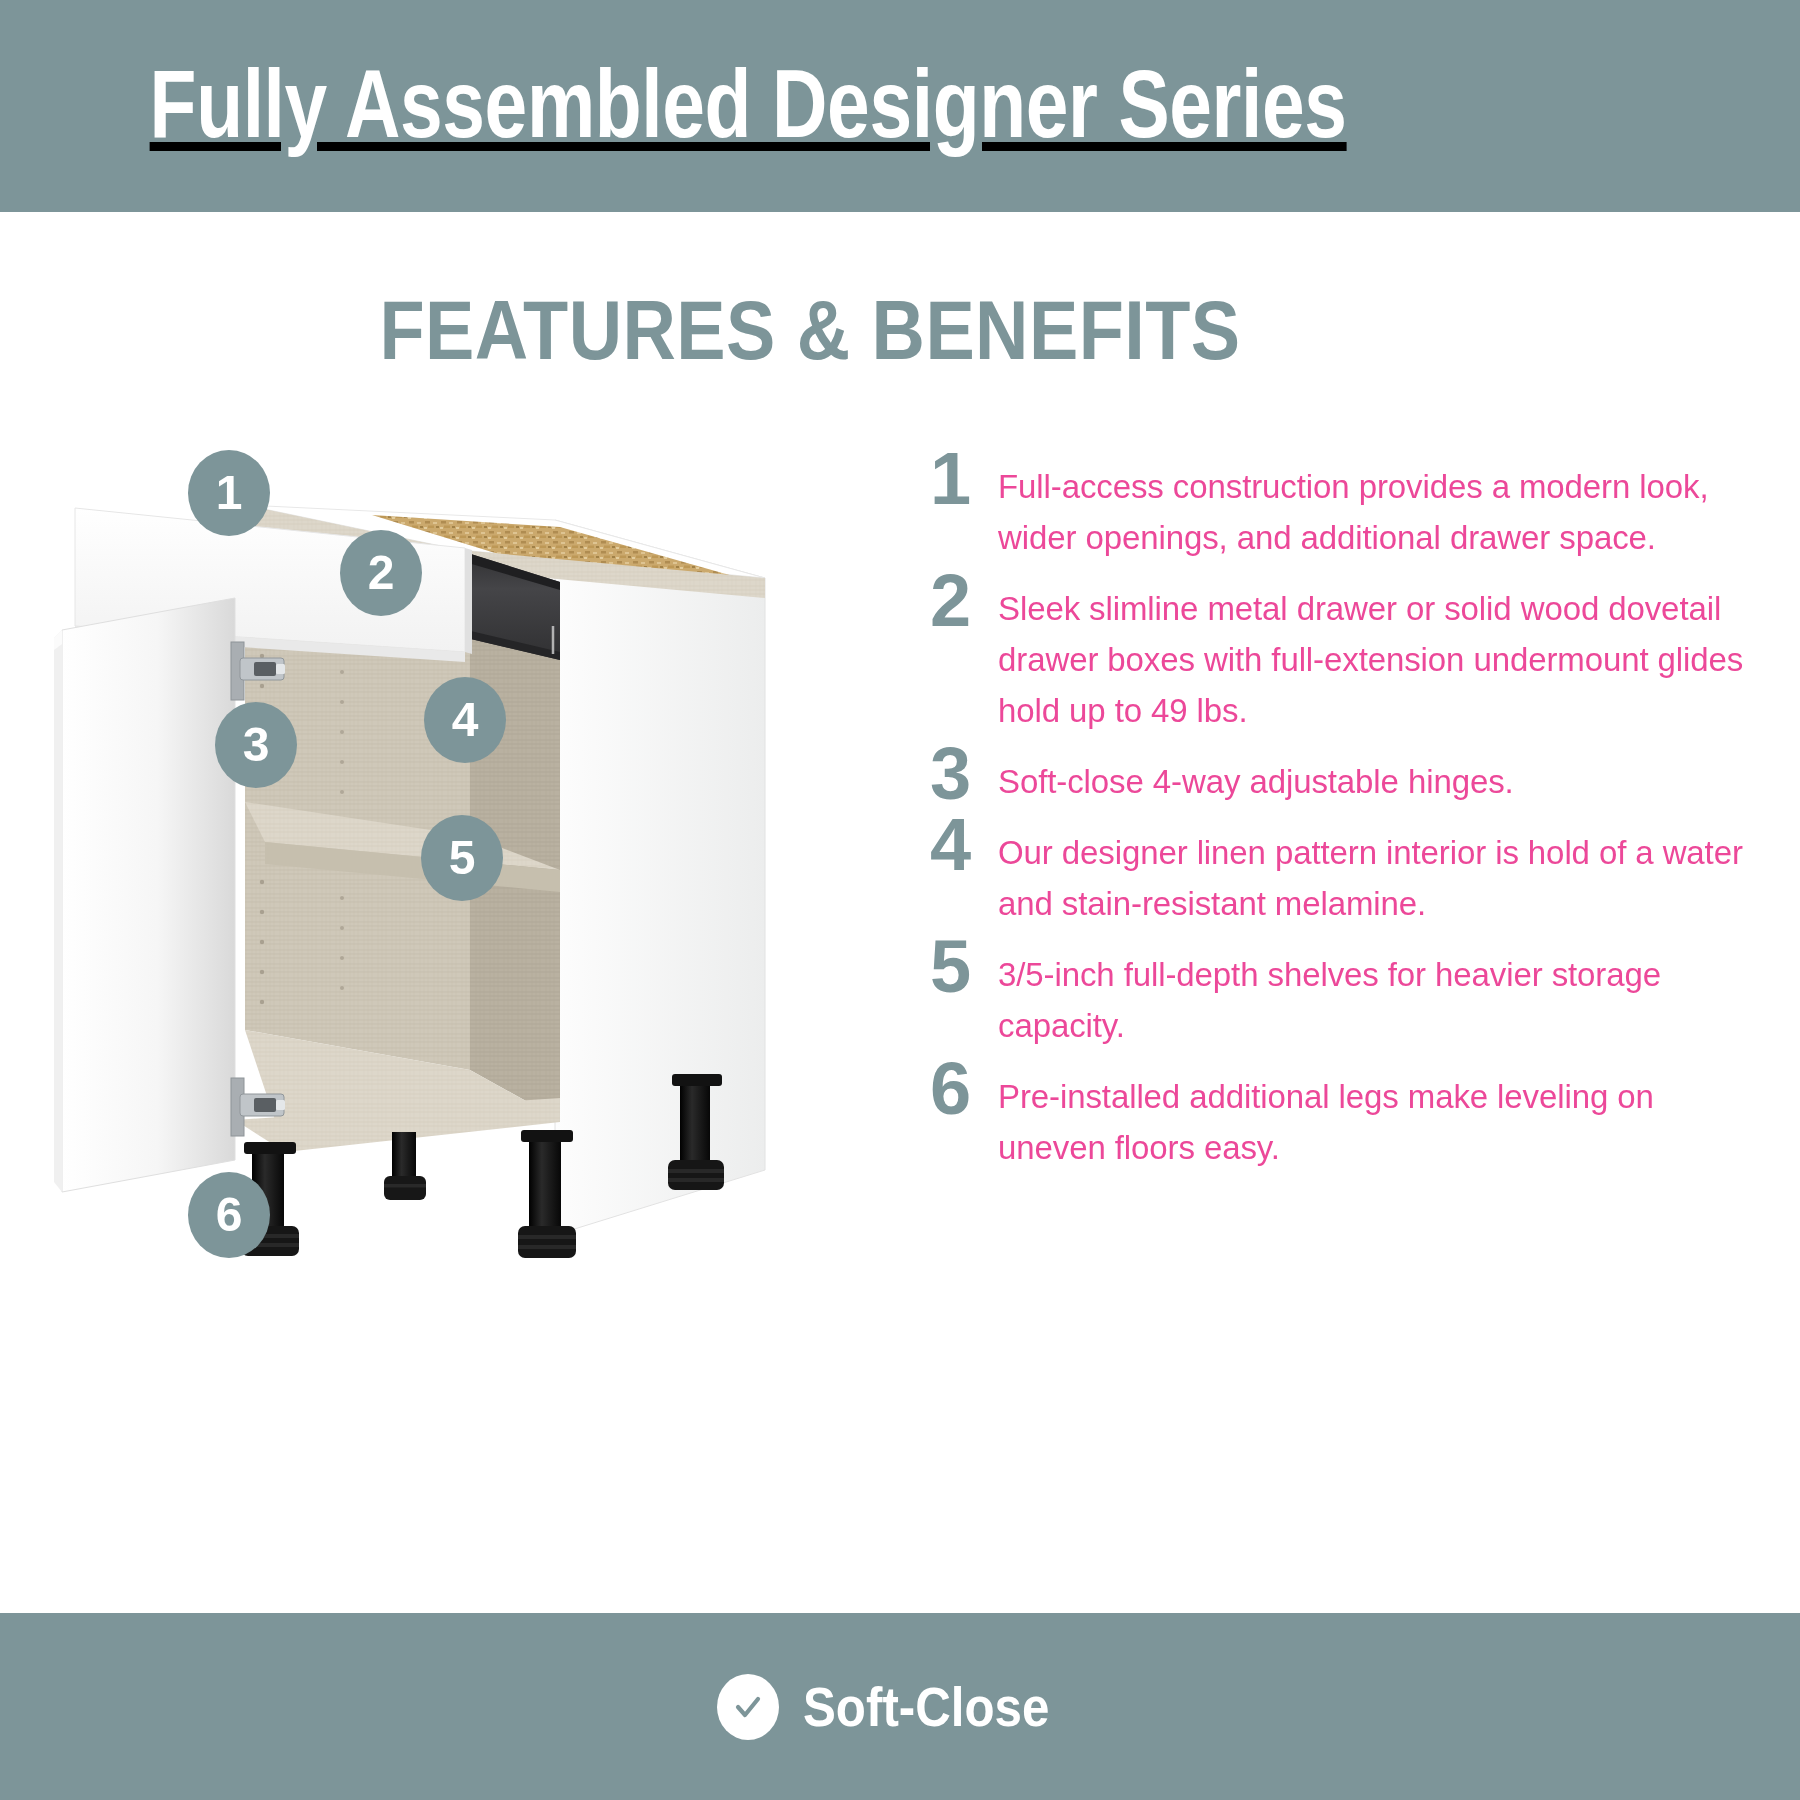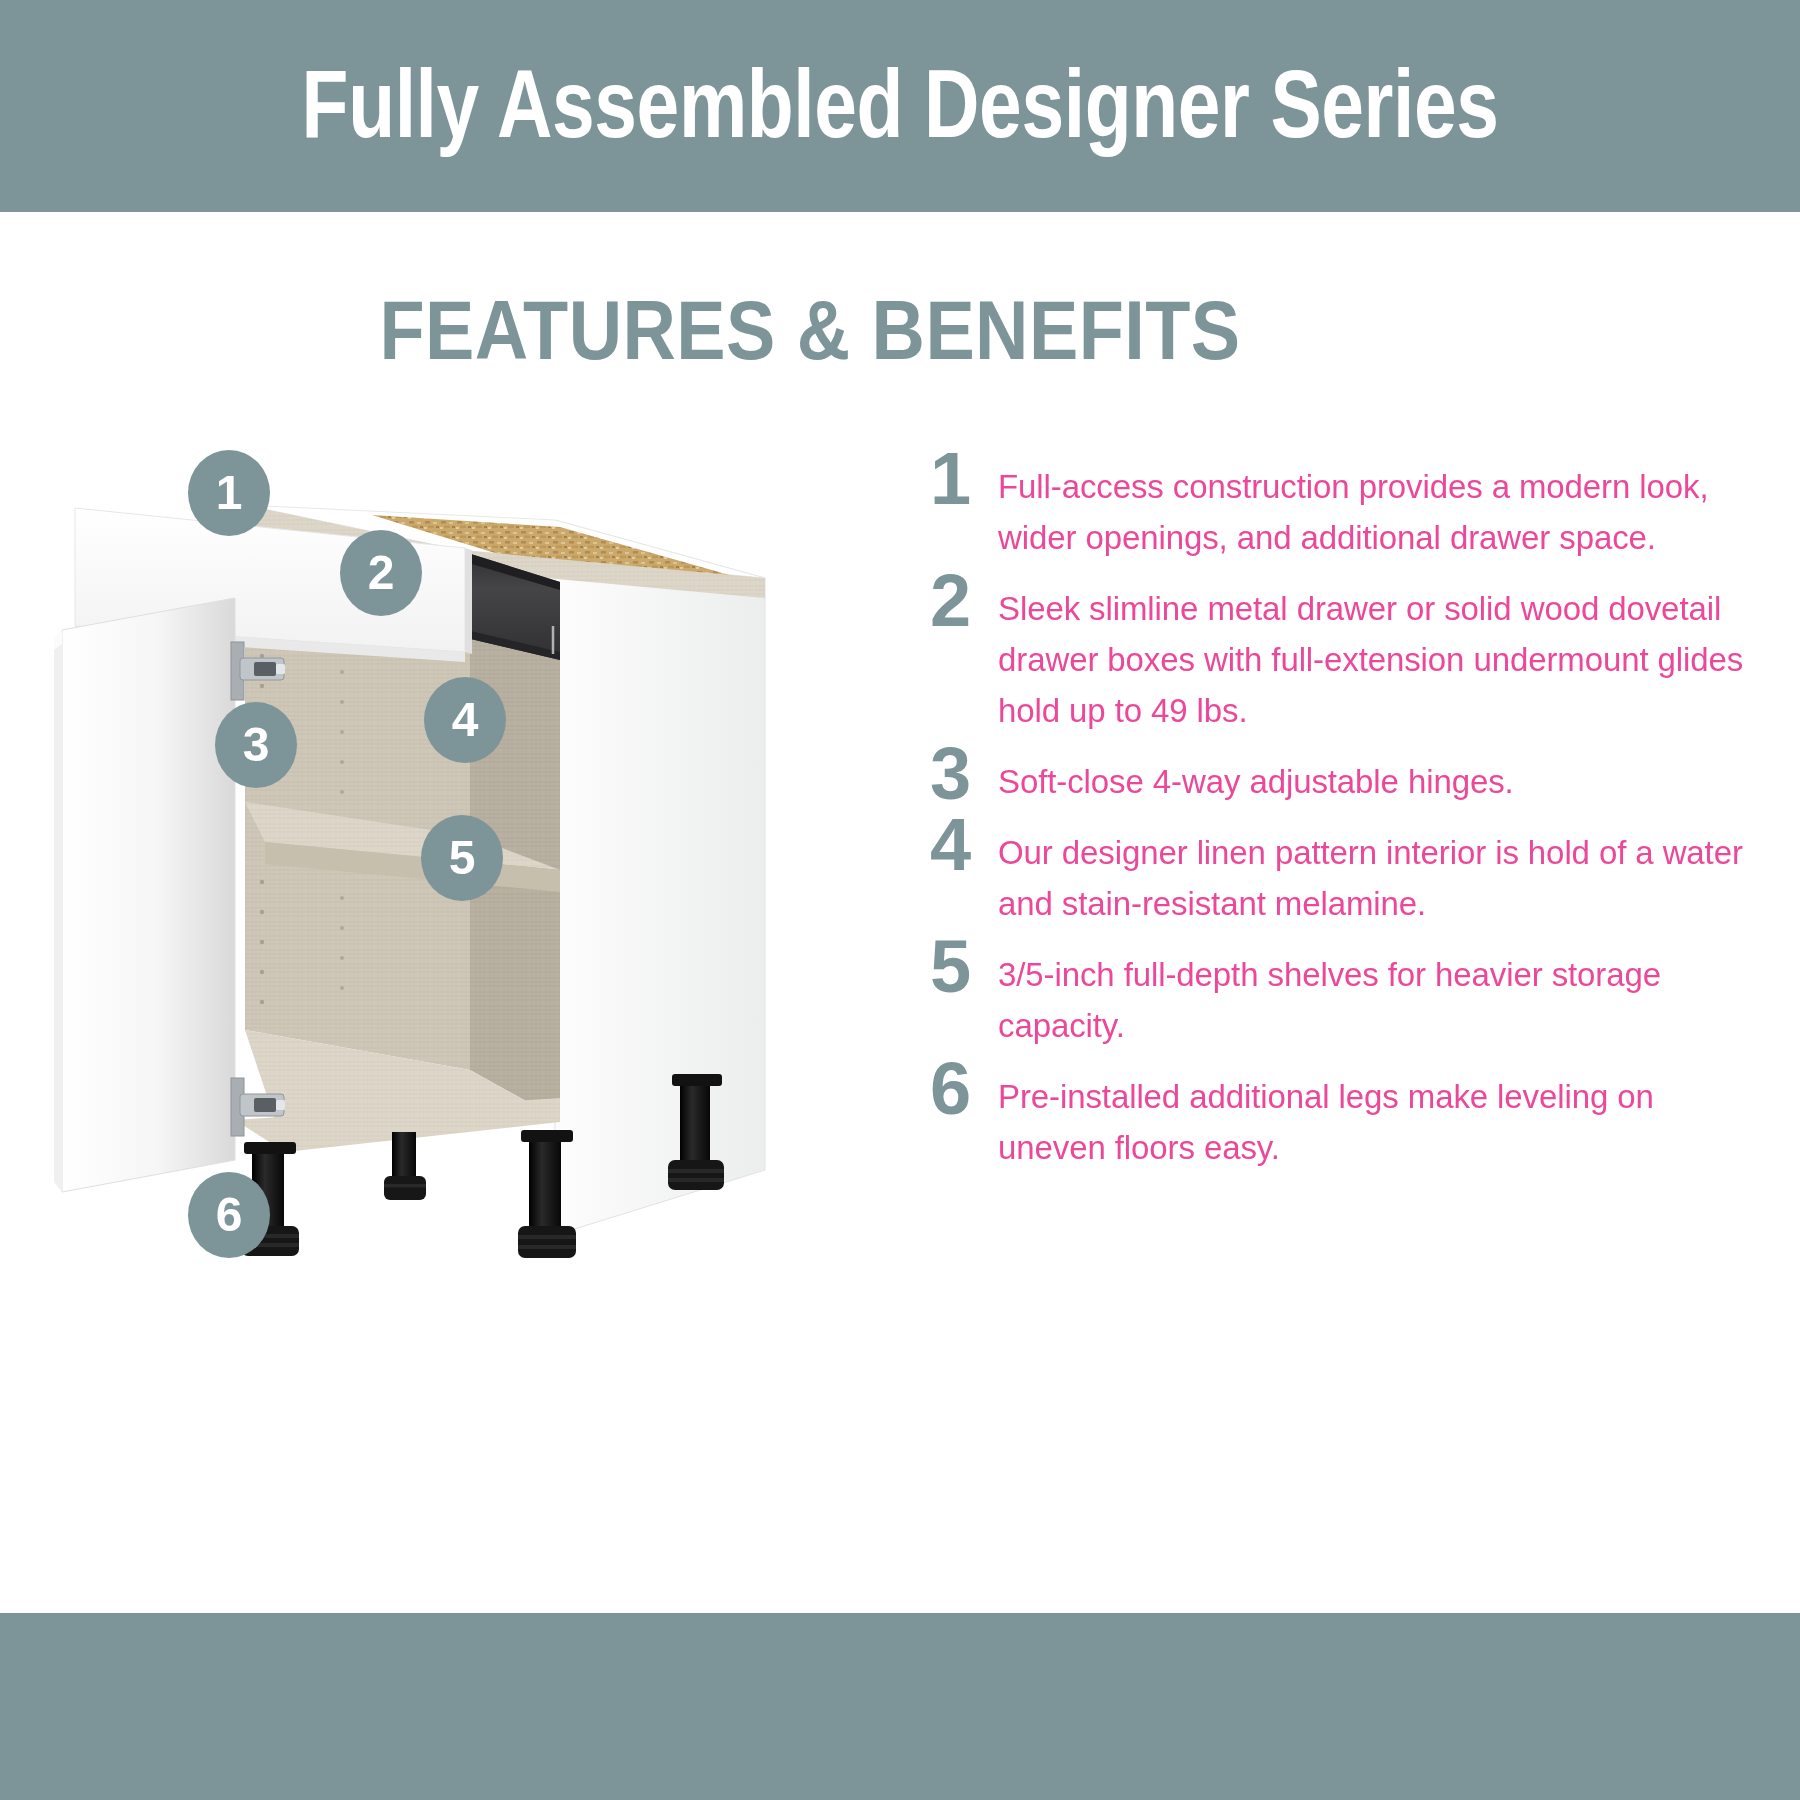--- a/index.html
+++ b/index.html
@@ -8,21 +8,21 @@
     background:#ffffff;
     font-family:"Liberation Sans", sans-serif;
     overflow:hidden;position:relative;
   }
   .page{position:relative;width:1800px;height:1800px;background:#fff;}
 
   
   .header-bar{
     position:absolute;left:0;top:0;width:1800px;height:212px;
     background:#7d9599;
-    display:flex;align-items:center;justify-content:center;
+    display:flex;align-items:center;justify-content:flex-start;text-decoration:underline;
   }
   .header-title{
     color:#ffffff;
     font-family:"Liberation Sans Narrow","Liberation Sans",sans-serif;
     font-weight:bold;
     font-size:96px;
     letter-spacing:-0.5px;
     transform:scaleX(0.80);
     transform-origin:center center;
     white-space:nowrap;
@@ -355,18 +355,26 @@
 
     <div class="feature-item">
       <div class="feature-num">6</div>
       <div class="feature-text">Pre-installed additional legs make leveling on uneven floors easy.</div>
     </div>
 
   </div>
 
   <div class="footer-bar">
 
+    <div class="footer-item">
+      <div class="check-badge">
+        <svg width="34" height="34" viewBox="0 0 34 34">
+          <path d="M7 17 L14 25 L27 9" fill="none" stroke="#7d9599" stroke-width="4.2" stroke-linecap="round" stroke-linejoin="round"></path>
+        </svg>
+      </div>
+      <div class="footer-label">Soft-Close</div>
+    </div>
 
 
 
   </div>
 
 </div>
 
 </body></html>

